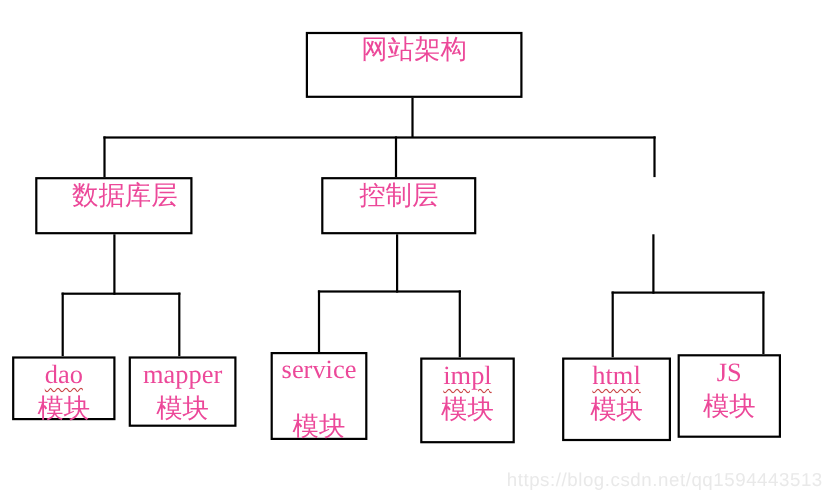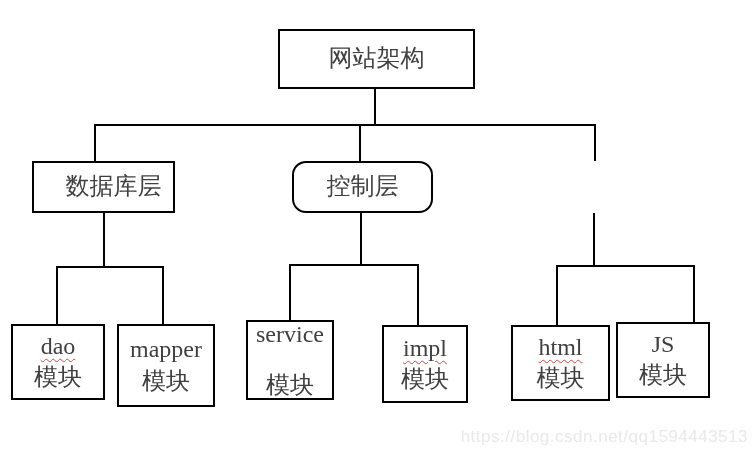--- a/index.html
+++ b/index.html
@@ -12,23 +12,22 @@
     font-family: "Liberation Serif", "DejaVu Serif", serif;
   }
   .box {
     position: absolute;
     box-sizing: border-box;
     border: 2px solid #000000;
     background: #ffffff;
     display: flex;
     flex-direction: column;
     align-items: center;
-    justify-content: center;
     font-size: 24px;
-    color: #404040;
+    color: #ec4899;
     line-height: 1.3;
     text-align: center;
     white-space: nowrap;
   }
   .line {
     position: absolute;
     background: #000000;
   }
   .squiggle {
     text-decoration-line: underline;
@@ -59,44 +58,44 @@
 
   <div class="line" style="left:374px; top:89px;  width:2px;  height:36px;"></div>
   <div class="line" style="left:94px;  top:124px; width:502px; height:2px;"></div>
   <div class="line" style="left:94px;  top:124px; width:2px;  height:37px;"></div>
   <div class="line" style="left:359px; top:124px; width:2px;  height:37px;"></div>
   <div class="line" style="left:594px; top:124px; width:2px;  height:37px;"></div>
 
   <div class="box" style="left:32px; top:161px; width:143px; height:52px;padding-left:20px;">
     <span>数据库层</span>
   </div>
-  <div class="box" style="left:292px; top:161px; width:141px; height:52px;border-radius:14px;">
+  <div class="box" style="left:292px; top:161px; width:141px; height:52px;">
     <span>控制层</span>
   </div>
 
   <div class="line" style="left:103px; top:213px; width:2px;   height:55px;"></div>
   <div class="line" style="left:56px;  top:266px; width:108px; height:2px;"></div>
   <div class="line" style="left:56px;  top:266px; width:2px;   height:58px;"></div>
   <div class="line" style="left:162px; top:266px; width:2px;   height:58px;"></div>
 
   <div class="line" style="left:360px; top:213px; width:2px;   height:53px;"></div>
   <div class="line" style="left:289px; top:264px; width:130px; height:2px;"></div>
   <div class="line" style="left:289px; top:264px; width:2px;   height:56px;"></div>
   <div class="line" style="left:417px; top:264px; width:2px;   height:61px;"></div>
 
   <div class="line" style="left:593px; top:213px; width:2px;   height:54px;"></div>
   <div class="line" style="left:556px; top:265px; width:139px; height:2px;"></div>
   <div class="line" style="left:556px; top:265px; width:2px;   height:60px;"></div>
   <div class="line" style="left:693px; top:265px; width:2px;   height:57px;"></div>
 
-  <div class="box" style="left:11px; top:324px; width:94px; height:76px;">
+  <div class="box" style="left:11px; top:324px; width:94px; height:58px;">
     <span class="squiggle">dao</span>
     <span>模块</span>
   </div>
-  <div class="box" style="left:117px; top:324px; width:98px; height:83px;">
+  <div class="box" style="left:117px; top:324px; width:98px; height:64px;">
     <span>mapper</span>
     <span>模块</span>
   </div>
   <div class="box" style="left:246px; top:320px; width:88px; height:80px;gap:20px;">
     <span>service</span>
     <span>模块</span>
   </div>
   <div class="box" style="left:370px; top:325px; width:86px; height:78px;margin-left:12px;">
     <span class="squiggle">impl</span>
     <span>模块</span>

